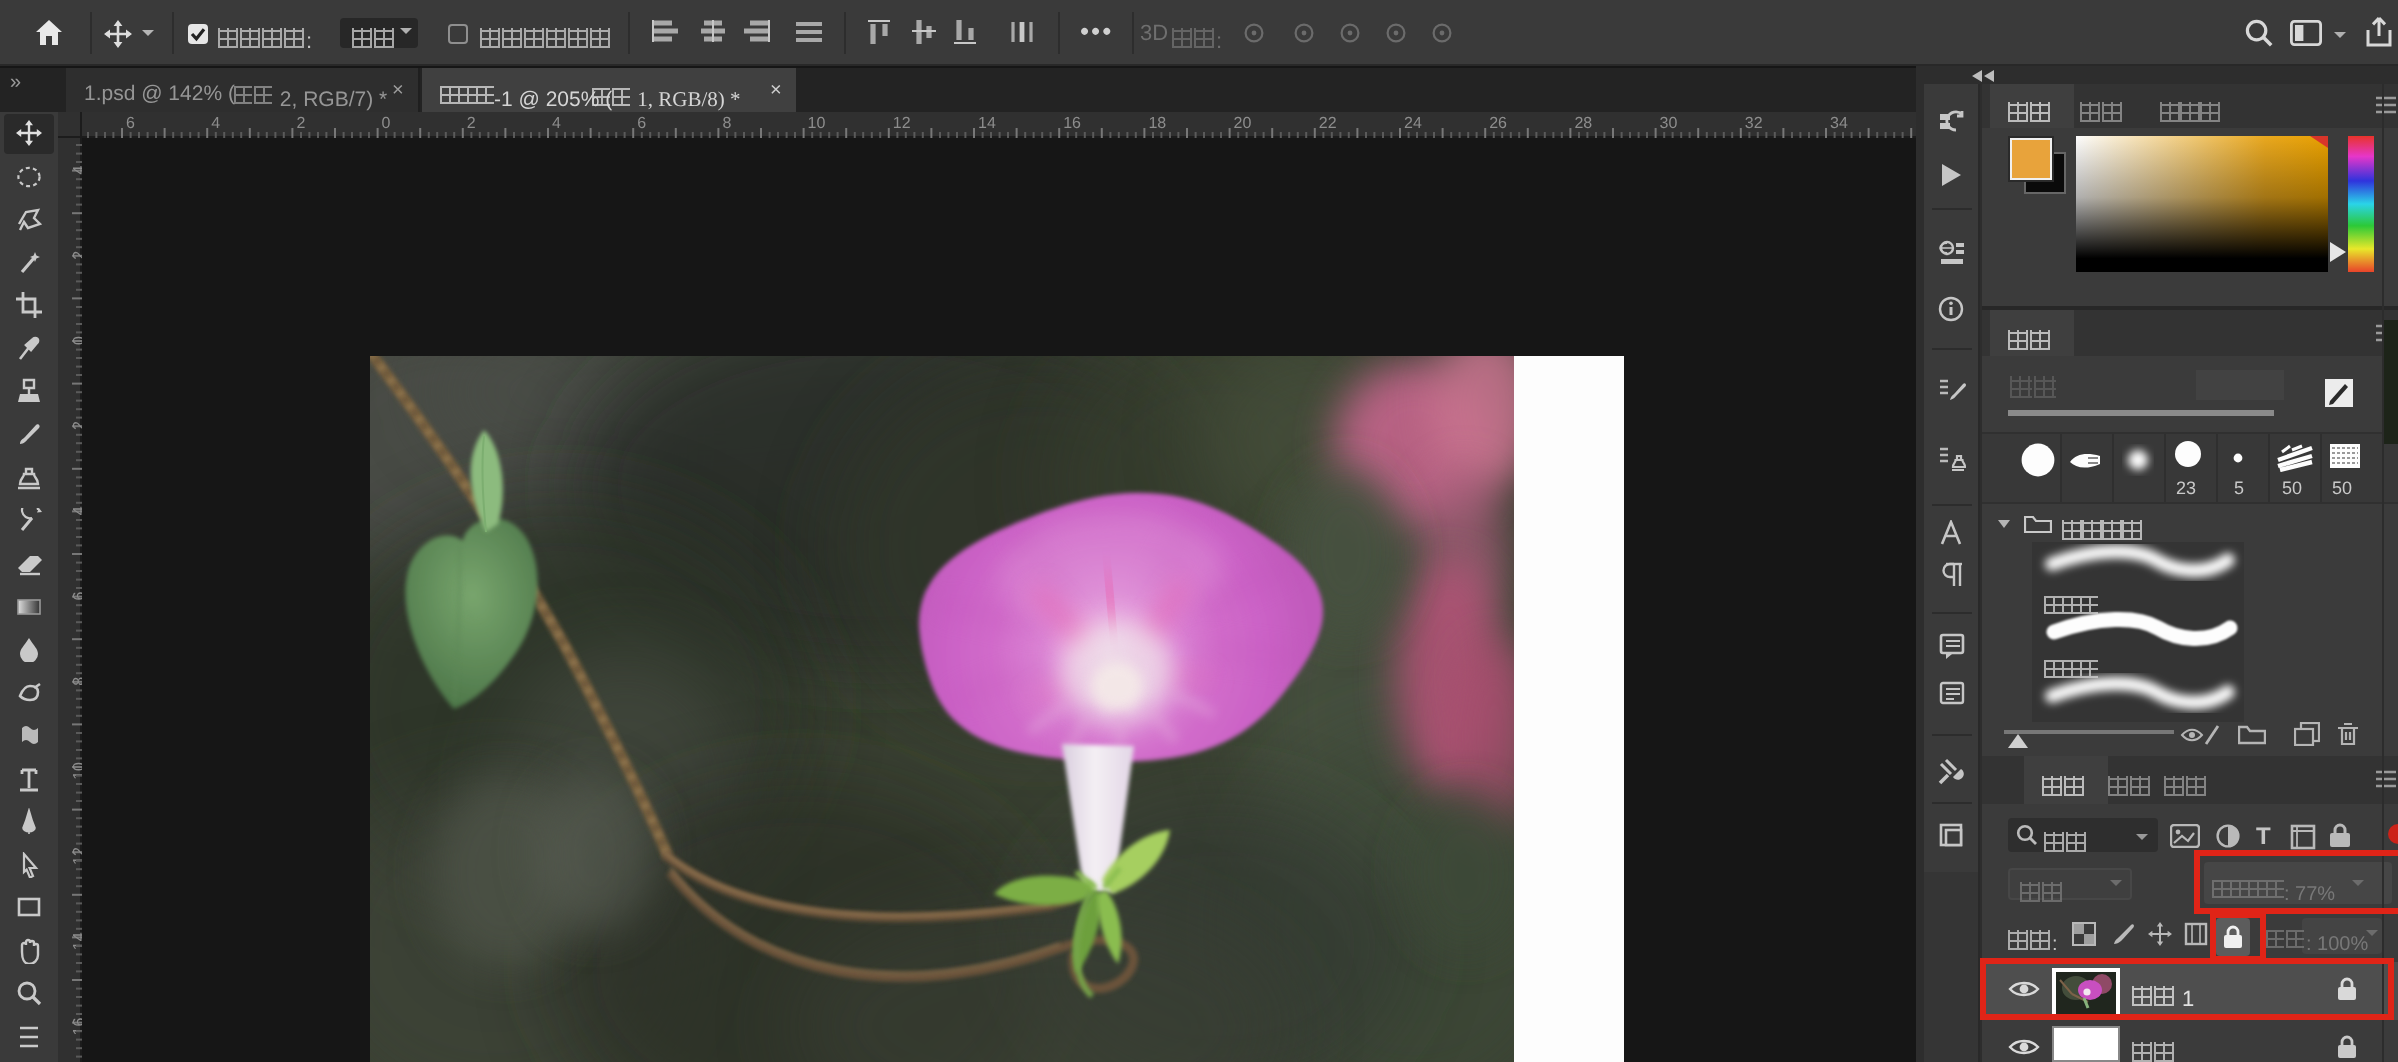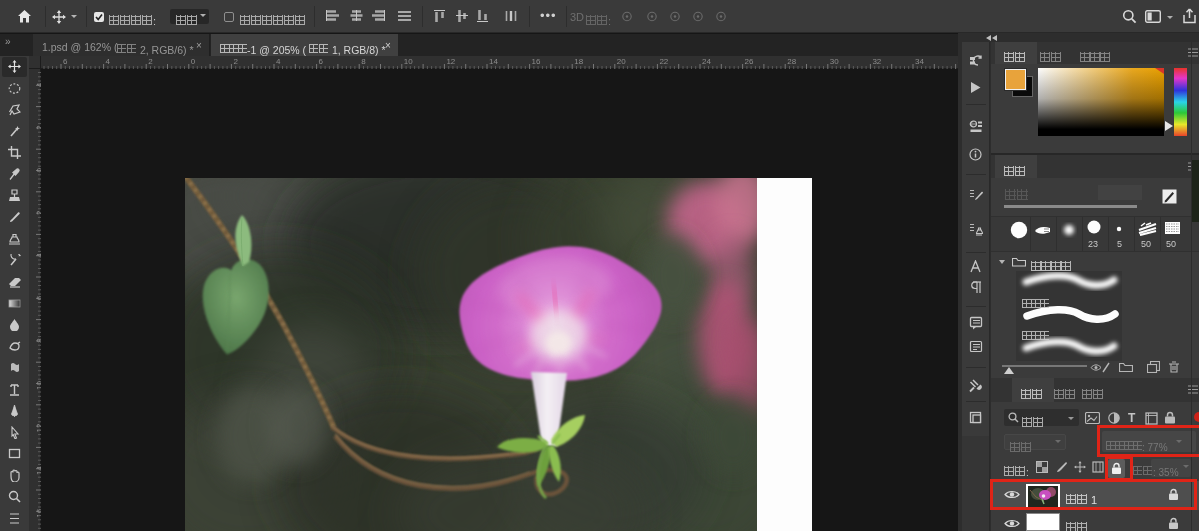--- a/index.html
+++ b/index.html
@@ -99,26 +99,26 @@
     <rect x="2.5" y="2.5" width="4.2" height="8" fill="#d8d8d8"></rect>
   </svg>
 <i class="abs" style="left:1167px;top:16px;width:0;height:0;border-left:3px solid transparent;border-right:3px solid transparent;border-top:3.5px solid #b0b0b0;"></i>
 <svg style="position:absolute;left:1182px;top:8px;" width="15" height="16" viewBox="0 0 15 16">
     <path d="M2 7 v7.5 h11 V7" stroke="#d8d8d8" stroke-width="1.5" fill="none"></path>
     <path d="M7.5 10 V1.5 M7.5 1 l-3 3.2 M7.5 1 l3 3.2" stroke="#d8d8d8" stroke-width="1.5" fill="none"></path>
   </svg>
 <div class="abs" style="left:0;top:34px;width:958px;height:22px;background:#232323;"></div>
 <div class="txt" style="left:5px;top:36px;color:#9a9a9a;font-size:10px;letter-spacing:-1px;">»</div>
 <div class="abs" style="left:33px;top:34px;width:177px;height:22px;background:#2e2e2e;border-right:1px solid #1f1f1f;"></div>
-<div class="txt" style="left:42px;top:41px;color:#969696;font-size:10.5px;">1.psd @ 162% (</div>
-<div class="txt" style="left:117px;top:40px;"><i class="ck" style="width:9px;height:9px;color:#969696;margin-right:1px;"></i><i class="ck" style="width:9px;height:9px;color:#969696;margin-right:1px;"></i><span style="color:#969696;font-size:10.5px;"> 2, RGB/6) *</span></div>
+<div class="txt" style="left:42px;top:41px;color:#969696;font-size:10.5px;">1.psd @ 142% (</div>
+<div class="txt" style="left:117px;top:40px;"><i class="ck" style="width:9px;height:9px;color:#969696;margin-right:1px;"></i><i class="ck" style="width:9px;height:9px;color:#969696;margin-right:1px;"></i><span style="color:#969696;font-size:10.5px;"> 2, RGB/7) *</span></div>
 <div class="txt" style="left:196px;top:40px;color:#9d9d9d;font-size:10px;">×</div>
 <div class="abs" style="left:211px;top:34px;width:187px;height:22px;background:#404040;"></div>
 <div class="txt" style="left:220px;top:40px;"><i class="ck" style="width:9px;height:9px;color:#d5d5d5;margin-right:0px;"></i><i class="ck" style="width:9px;height:9px;color:#d5d5d5;margin-right:0px;"></i><i class="ck" style="width:9px;height:9px;color:#d5d5d5;margin-right:0px;"></i><span style="color:#d5d5d5;font-size:10.5px;">-1 @ 205% (</span></div>
-<div class="txt" style="left:309px;top:40px;"><i class="ck" style="width:9px;height:9px;color:#d5d5d5;margin-right:1px;"></i><i class="ck" style="width:9px;height:9px;color:#d5d5d5;margin-right:1px;"></i><span style="color:#d5d5d5;font-size:10.5px;"> 1, RGB/8) *</span></div>
+<div class="txt" style="left:296px;top:40px;font-family:Liberation Serif, serif;"><i class="ck" style="width:9px;height:9px;color:#d5d5d5;margin-right:1px;"></i><i class="ck" style="width:9px;height:9px;color:#d5d5d5;margin-right:1px;"></i><span style="color:#d5d5d5;font-size:10.5px;"> 1, RGB/8) *</span></div>
 <div class="txt" style="left:385px;top:40px;color:#cfcfcf;font-size:10px;">×</div>
 <div class="abs" style="left:0;top:56px;width:29px;height:475px;background:#3a3a3a;"></div>
 <div class="abs" style="left:2px;top:57px;width:25px;height:20px;background:#2a2a2a;border-radius:2px;"></div>
 <svg style="position:absolute;left:8px;top:60.0px;" width="13" height="13" viewBox="0 0 13 13">
     <g stroke="#e0e0e0" stroke-width="1.2" fill="#e0e0e0">
       <path d="M6.5 1.5 V11.5 M1.5 6.5 H11.5"></path>
       <path d="M6.5 0 l2 2.6 h-4 Z M6.5 13 l2 -2.6 h-4 Z M0 6.5 l2.6 -2 v4 Z M13 6.5 l-2.6 -2 v4 Z" stroke="none"></path>
     </g>
   </svg>
 <svg style="position:absolute;left:8px;top:81.5px;" width="13" height="13" viewBox="0 0 13 13">
@@ -922,21 +922,21 @@
   </svg>
 <svg style="position:absolute;left:1092px;top:461px;" width="12" height="12" viewBox="0 0 12 12">
     <rect x="1" y="1" width="10" height="10" stroke="#b9b9b9" fill="none" stroke-width="1.2"></rect>
     <path d="M4 1 v10 M8 1 v10" stroke="#b9b9b9" stroke-width="0.8"></path>
   </svg>
 <div class="abs" style="left:1108px;top:459px;width:17px;height:19px;background:#5c5c5c;border-radius:2px;"></div>
 <svg style="position:absolute;left:1111px;top:462px;" width="11" height="13" viewBox="0 0 11 13">
     <rect x="1" y="5.5" width="9" height="6.5" rx="1" fill="#f0f0f0"></rect>
     <path d="M3 5.5 V4 a2.5 2.5 0 0 1 5 0 v1.5" stroke="#f0f0f0" fill="none" stroke-width="1.4"></path>
   </svg>
-<div class="txt" style="left:1133px;top:462px;"><i class="ck" style="width:9px;height:9px;color:#787878;margin-right:1px;"></i><i class="ck" style="width:9px;height:9px;color:#787878;margin-right:1px;"></i><span style="color:#787878;font-size:10px;">: 35%</span></div>
+<div class="txt" style="left:1133px;top:462px;"><i class="ck" style="width:9px;height:9px;color:#787878;margin-right:1px;"></i><i class="ck" style="width:9px;height:9px;color:#787878;margin-right:1px;"></i><span style="color:#787878;font-size:10px;">: 100%</span></div>
 <i class="abs" style="left:1183px;top:465px;width:0;height:0;border-left:3px solid transparent;border-right:3px solid transparent;border-top:3.5px solid #6c6c6c;"></i>
 <div class="abs" style="left:991px;top:481px;width:208px;height:29px;background:#4e4e4e;"></div>
 <svg style="position:absolute;left:1004px;top:489px;" width="16" height="11" viewBox="0 0 16 11">
     <path d="M1 5.5 C 4.5 1.5, 11.5 1.5, 15 5.5 C 11.5 9.5, 4.5 9.5, 1 5.5 Z" stroke="#d9d9d9" fill="none" stroke-width="1.2"></path>
     <circle cx="8" cy="5.5" r="2.2" fill="#d9d9d9"></circle>
   </svg>
 <div class="abs" style="left:1026px;top:484px;width:34px;height:25px;background:#fff;padding:2px;"><svg width="30" height="21">
       <rect width="30" height="21" fill="#20261e"></rect>
 <ellipse cx="10" cy="8" rx="7" ry="6" fill="#434d3b"></ellipse>
 <ellipse cx="23" cy="6" rx="5" ry="5" fill="#8f4a66"></ellipse>

